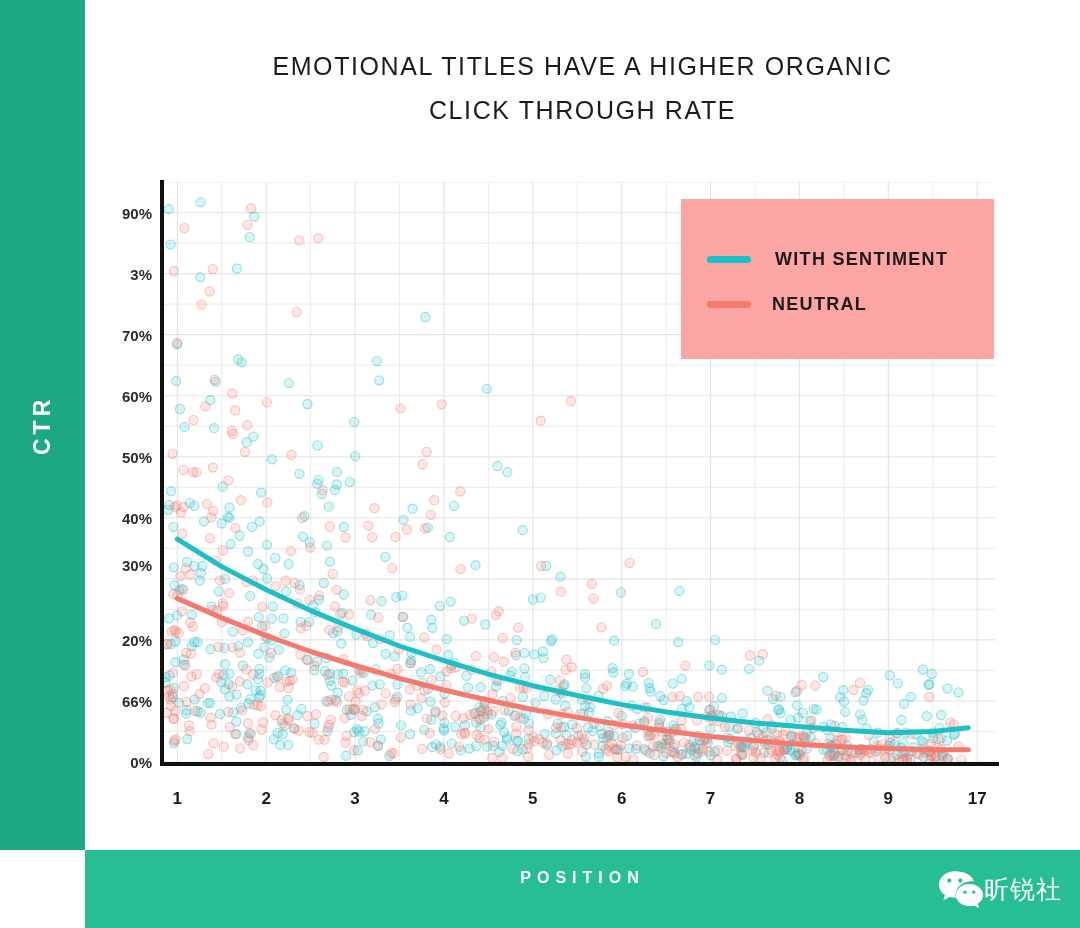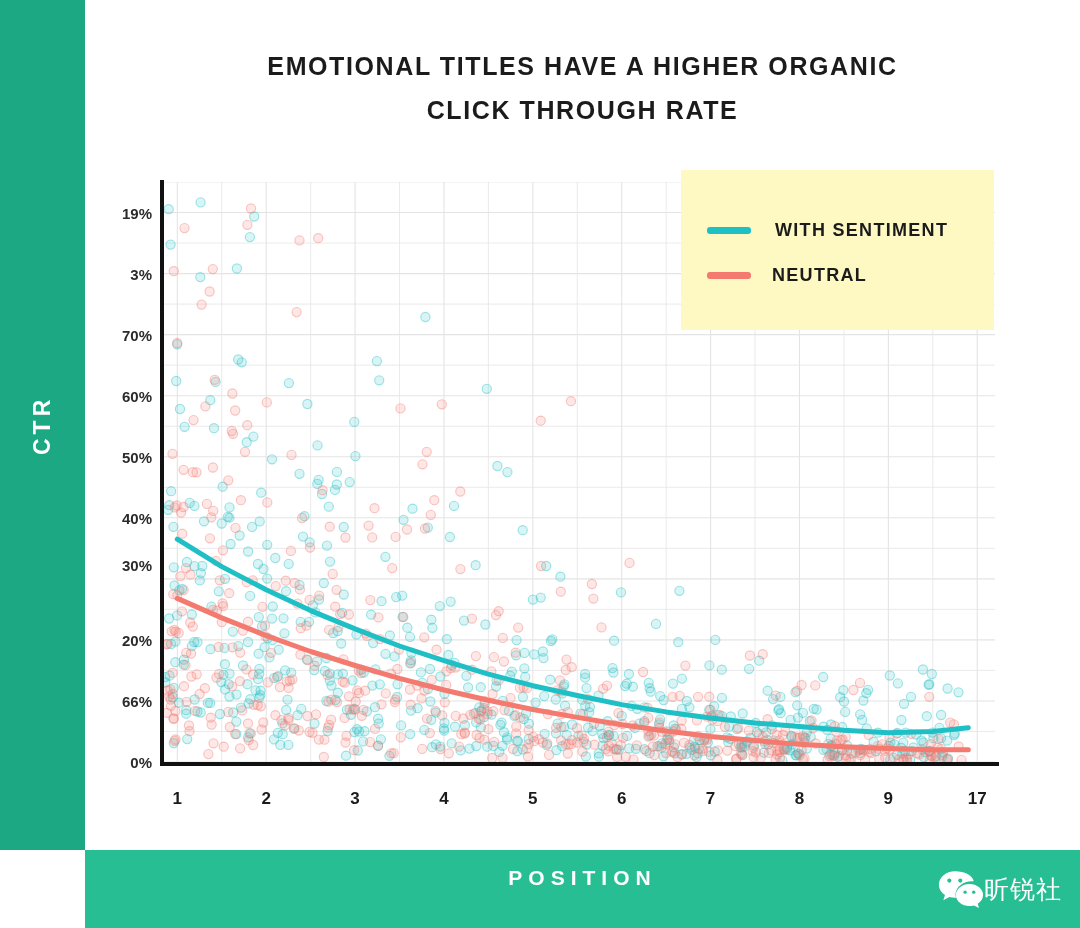--- a/index.html
+++ b/index.html
@@ -58,21 +58,21 @@
   #xlabel-text {
     position: absolute;
     left: 0;
     top: 0;
     width: 995px;
     height: 55px;
     display: flex;
     align-items: center;
     justify-content: center;
     color: #ffffff;
-    font-size: 21px;
+    font-size: 16px;
     font-weight: 600;
     letter-spacing: 6px;
     white-space: nowrap;
   }
   #brand {
     position: absolute;
     right: 18px;
     top: 0;
     height: 78px;
     display: flex;
@@ -91,21 +91,21 @@
   #title-block {
     position: absolute;
     left: 85px;
     top: 44px;
     width: 995px;
     text-align: center;
   }
   .title-line {
     color: #1b1b1b;
     font-size: 25px;
-    font-weight: 700;
+    font-weight: 400;
     letter-spacing: 1.6px;
     line-height: 44px;
     white-space: nowrap;
   }
 
   
   #chart {
     position: absolute;
     left: 164px;
     top: 182px;
@@ -172,24 +172,24 @@
     left: 164px;
     top: 789px;
     width: 845px;
     height: 24px;
   }
 
   
   #legend {
     position: absolute;
     left: 681px;
-    top: 170px;
+    top: 199px;
     width: 313px;
     height: 160px;
-    background: #fef9c3;
+    background: #fca5a5;
   }
   .legend-row {
     position: absolute;
     left: 26px;
     display: flex;
     align-items: center;
     gap: 24px;
     white-space: nowrap;
   }
   .legend-swatch {
@@ -1394,21 +1394,21 @@
   <div id="ytick-wrap">
       <div class="ytick" style="top: 580px;">0%</div>
       <div class="ytick" style="top: 518.9px;">66%</div>
       <div class="ytick" style="top: 457.9px;">20%</div>
       <div class="ytick" style="top: 383px;">30%</div>
       <div class="ytick" style="top: 335.8px;">40%</div>
       <div class="ytick" style="top: 274.7px;">50%</div>
       <div class="ytick" style="top: 213.7px;">60%</div>
       <div class="ytick" style="top: 152.6px;">70%</div>
       <div class="ytick" style="top: 91.6px;">3%</div>
-      <div class="ytick" style="top: 30.5px;">19%</div>
+      <div class="ytick" style="top: 30.5px;">90%</div>
     </div>
 
   <div id="xtick-wrap">
       <div class="xtick" style="left: 13.3px;">1</div>
       <div class="xtick" style="left: 102.2px;">2</div>
       <div class="xtick" style="left: 191.1px;">3</div>
       <div class="xtick" style="left: 280px;">4</div>
       <div class="xtick" style="left: 368.8px;">5</div>
       <div class="xtick" style="left: 457.7px;">6</div>
       <div class="xtick" style="left: 546.6px;">7</div>

